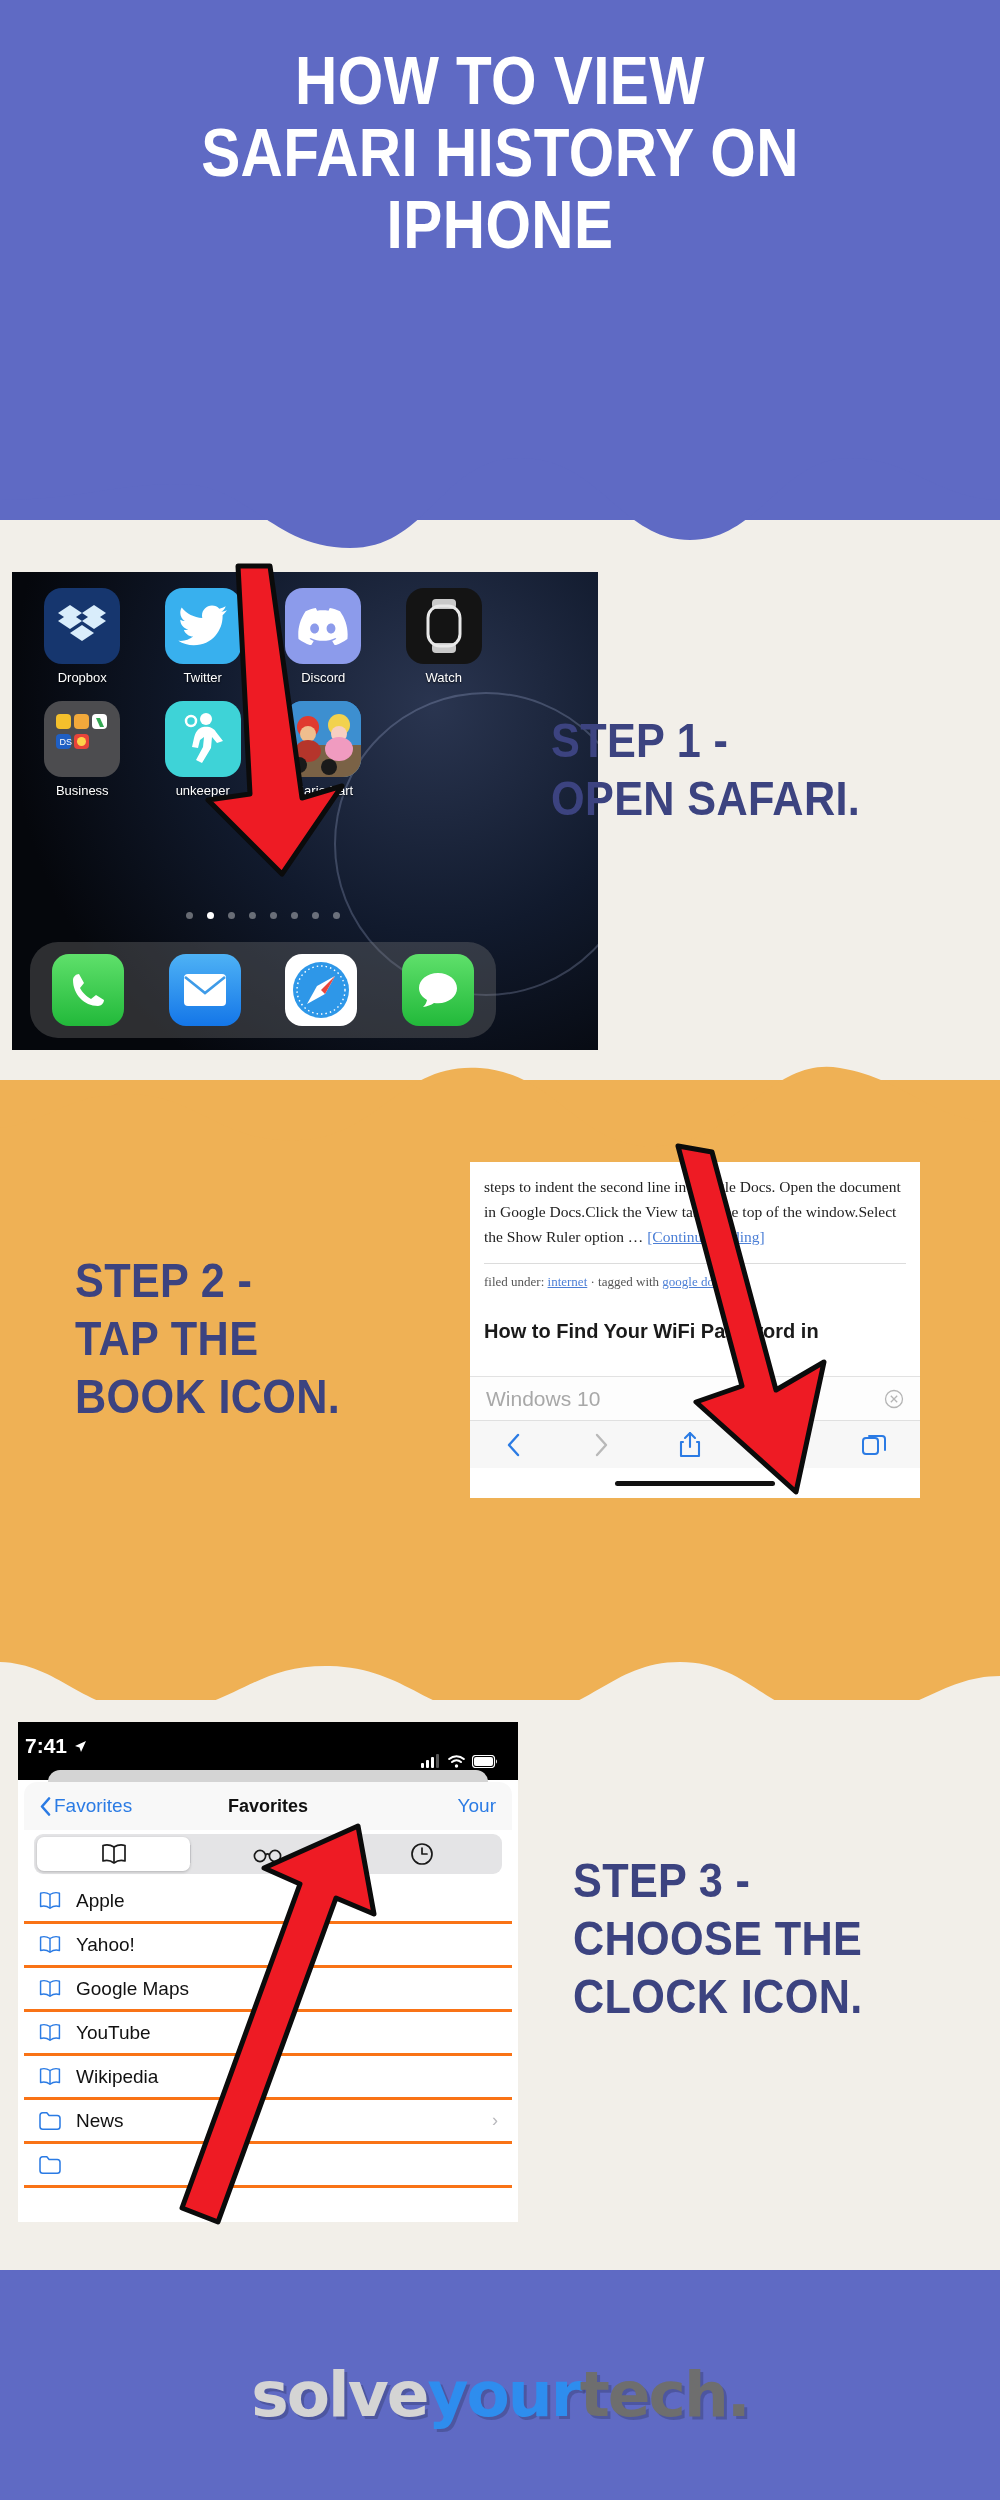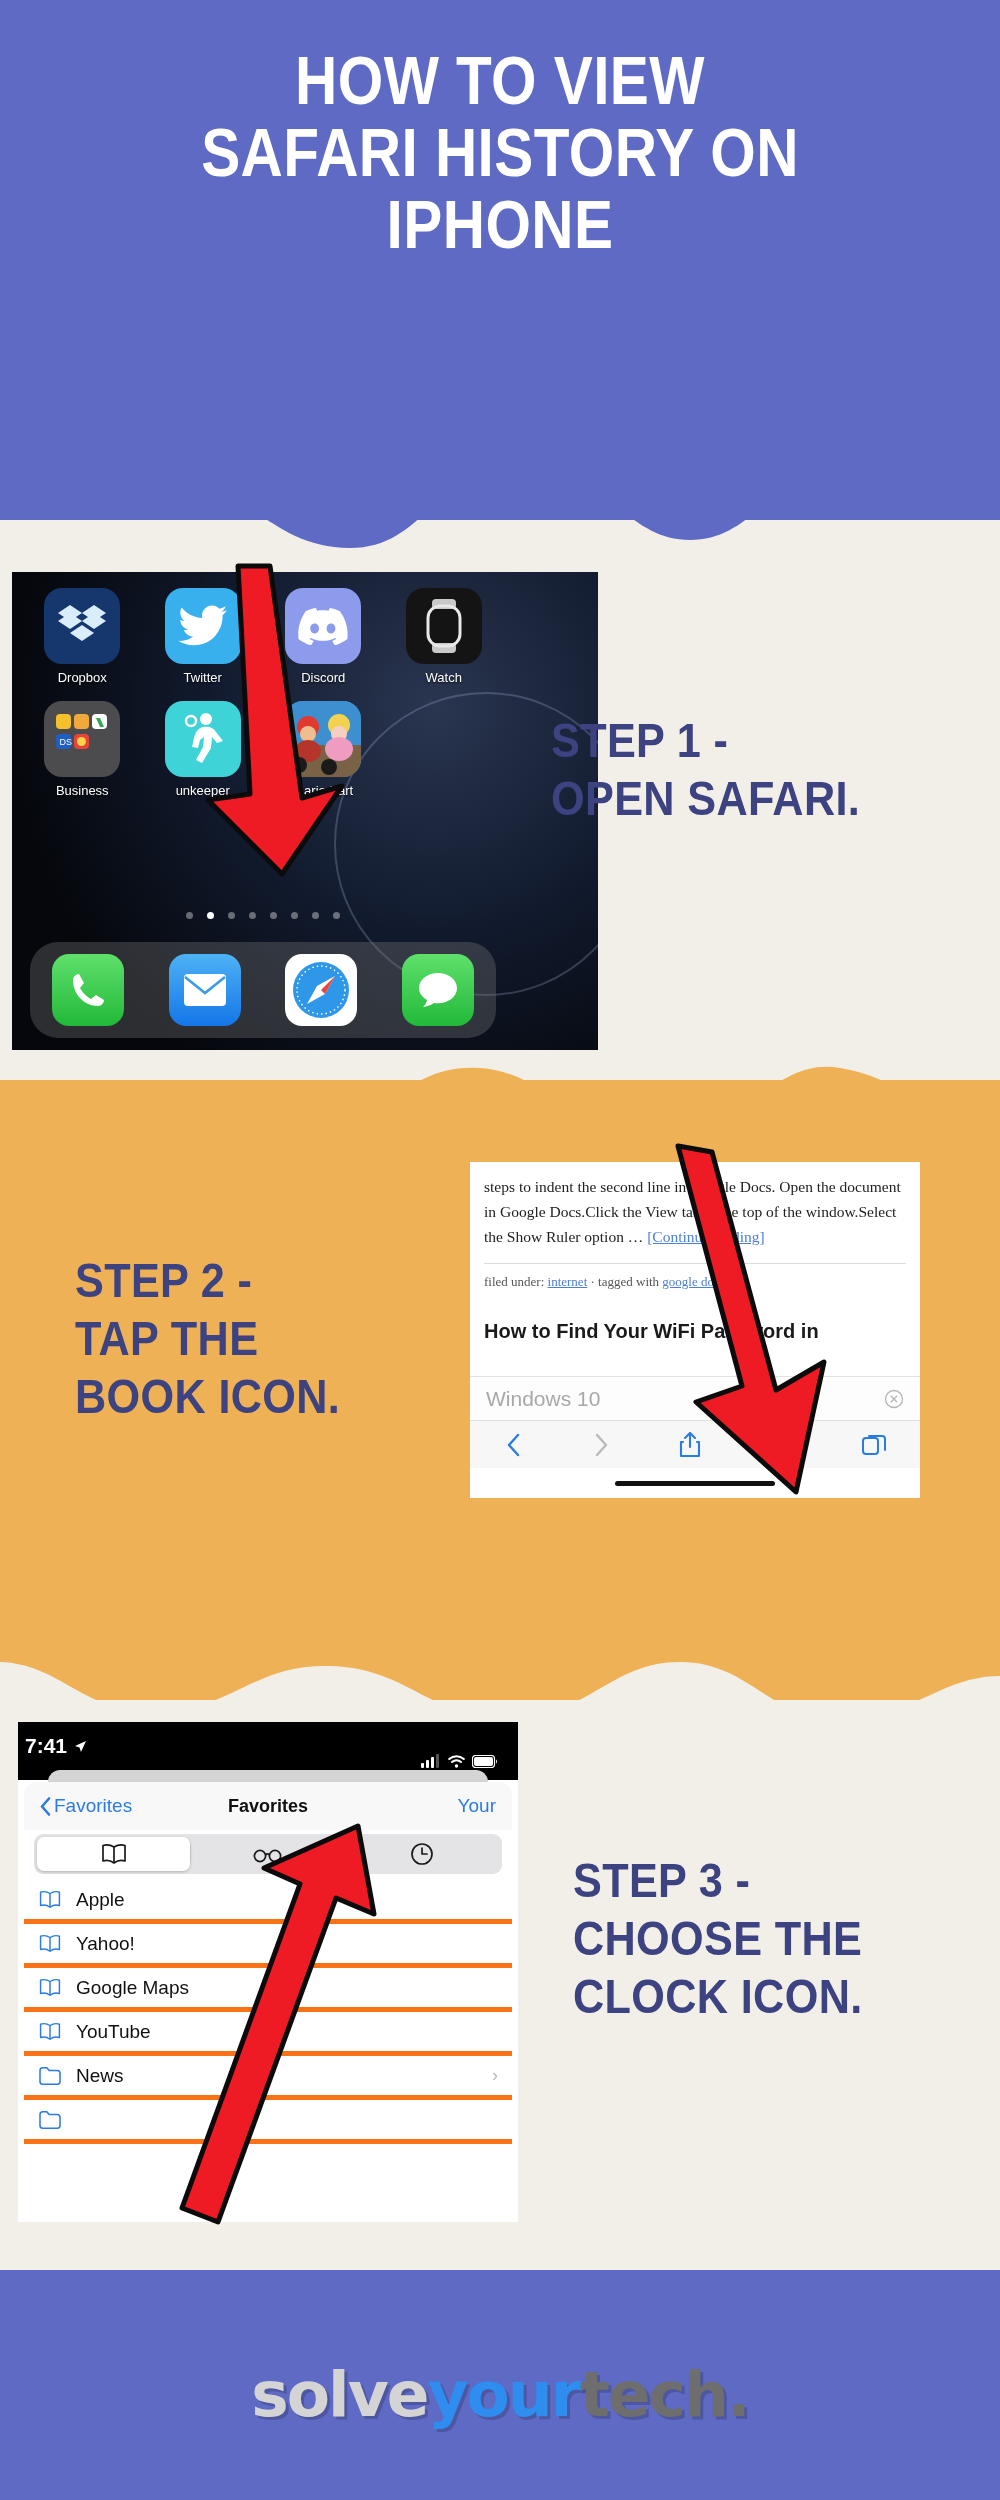--- a/index.html
+++ b/index.html
@@ -297,21 +297,21 @@
   }
   .seg.active { background: #FFFFFF; box-shadow: 0 1px 3px rgba(0,0,0,.22); }
   .seg-div {
     width: 1px; height: 18px; background: #C2C2C6;
   }
   .bm-list { }
   .bm-row {
     height: 44px;
     display: flex; align-items: center;
     padding: 0 14px;
-    border-bottom: 5px solid #f97316;
+    border-bottom: 3px solid #f97316;
     gap: 14px;
   }
   .bm-row-label {
     font-size: 19px;
     color: #111111;
     font-family: "Liberation Sans", sans-serif;
     flex: 1;
   }
   .bm-chevron { color: #B8B8BC; font-size: 18px; }
 
@@ -656,20 +656,27 @@
         </div>
 
         <div class="bm-row">
           <svg width="24" height="19" viewBox="0 0 28 22">
             <path d="M14,4 C10,1.5 6,1.5 3,2.5 L3,18 C6,17 10,17 14,20 C18,17 22,17 25,18 L25,2.5 C22,1.5 18,1.5 14,4 Z" fill="none" stroke="#2B7BE4" stroke-width="1.7" stroke-linejoin="round"></path>
             <path d="M14,4 L14,20" stroke="#2B7BE4" stroke-width="1.7"></path>
           </svg>
           <span class="bm-row-label">YouTube</span>
         </div>
 
+        <div class="bm-row">
+          <svg width="24" height="19" viewBox="0 0 28 22">
+            <path d="M14,4 C10,1.5 6,1.5 3,2.5 L3,18 C6,17 10,17 14,20 C18,17 22,17 25,18 L25,2.5 C22,1.5 18,1.5 14,4 Z" fill="none" stroke="#2B7BE4" stroke-width="1.7" stroke-linejoin="round"></path>
+            <path d="M14,4 L14,20" stroke="#2B7BE4" stroke-width="1.7"></path>
+          </svg>
+          <span class="bm-row-label">Wikipedia</span>
+        </div>
 
         <div class="bm-row">
           <svg width="24" height="20" viewBox="0 0 26 22">
             <path d="M2,5 C2,3.3 3.3,2 5,2 L9.5,2 L12,5 L21,5 C22.7,5 24,6.3 24,8 L24,17 C24,18.7 22.7,20 21,20 L5,20 C3.3,20 2,18.7 2,17 Z" fill="none" stroke="#2B7BE4" stroke-width="1.7" stroke-linejoin="round"></path>
           </svg>
           <span class="bm-row-label">News</span>
           <span class="bm-chevron">›</span>
         </div>
 
         <div class="bm-row">

